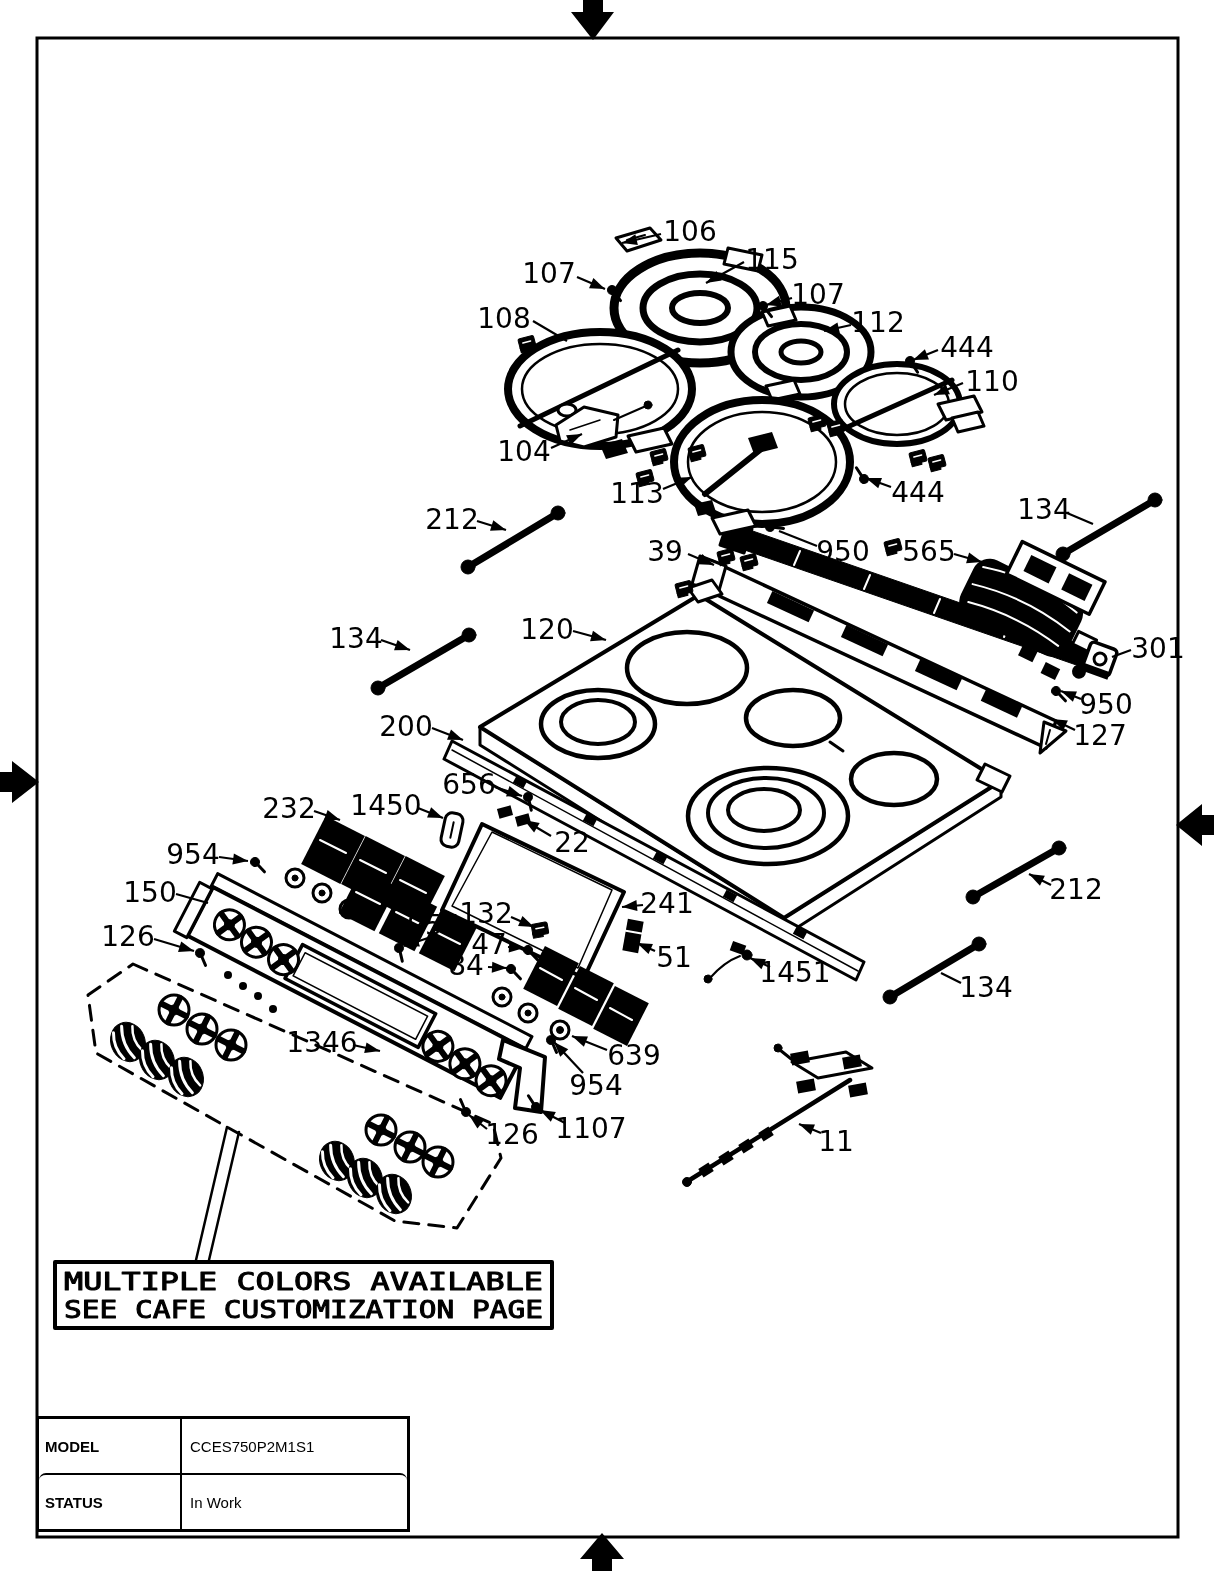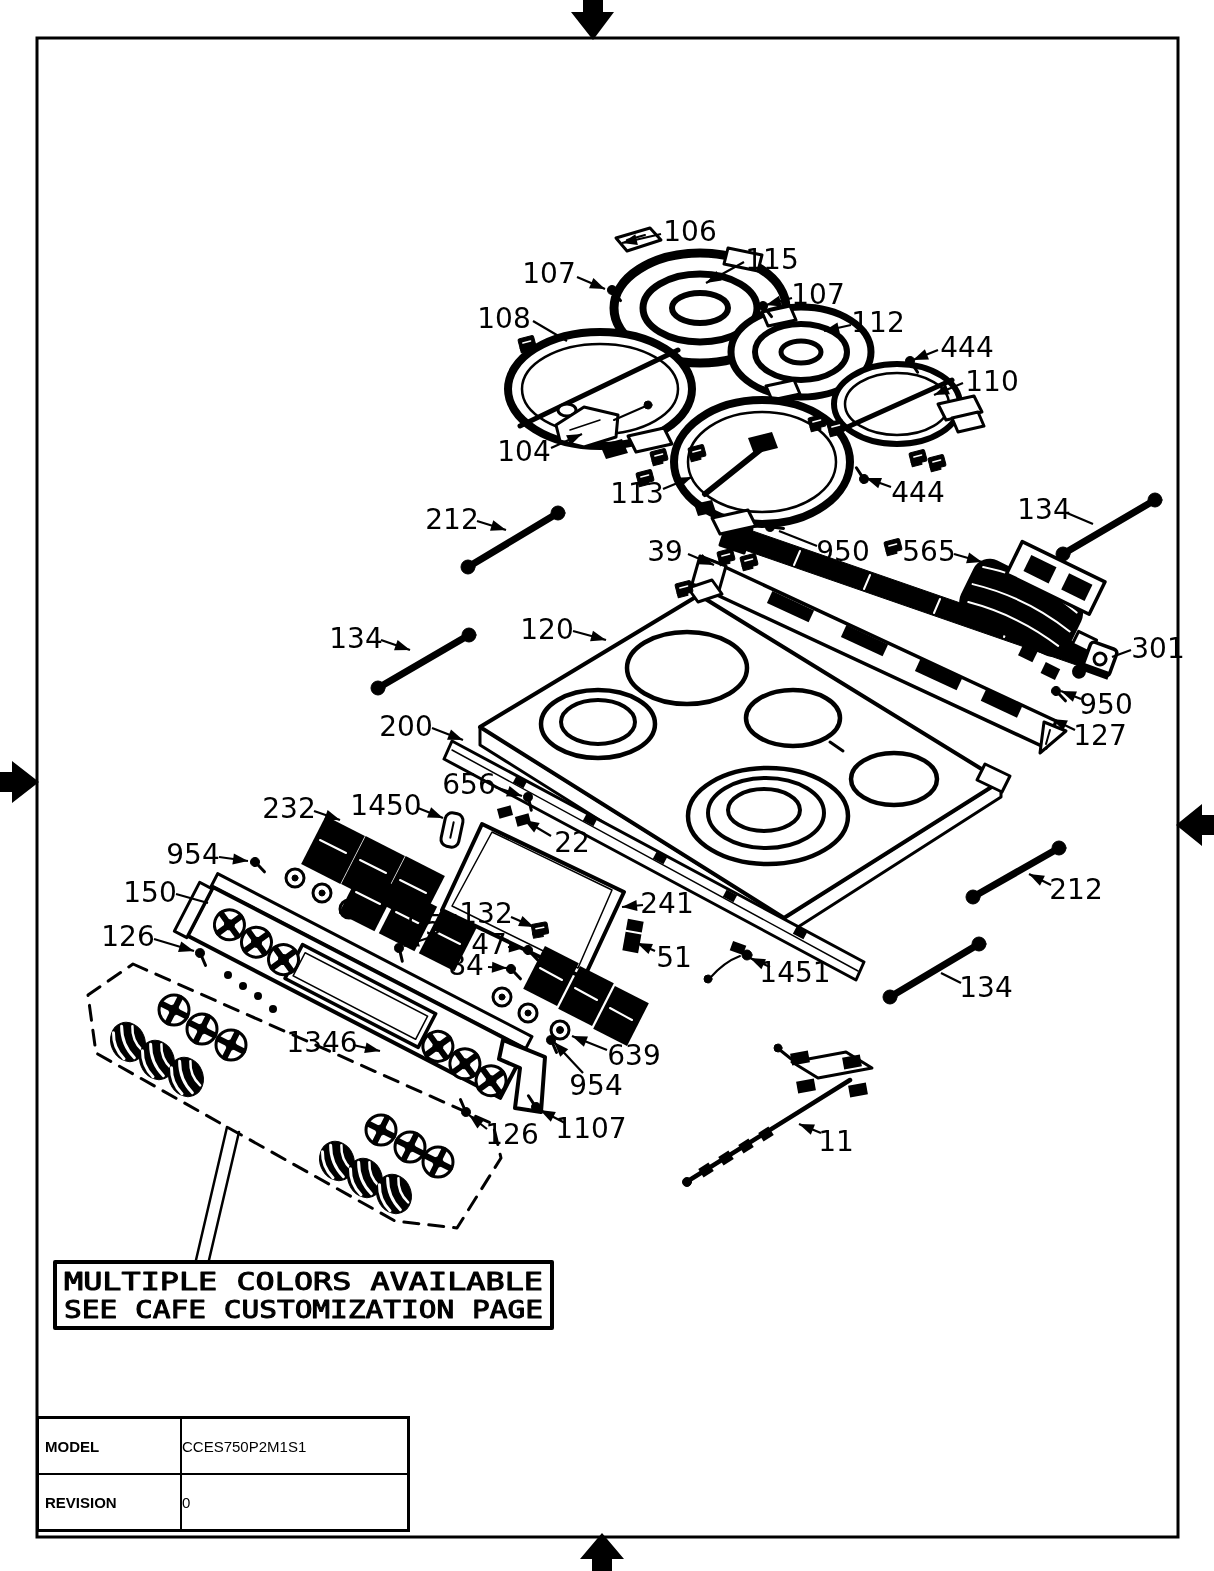--- a/index.html
+++ b/index.html
@@ -3,24 +3,24 @@
 <meta charset="utf-8">
 <style>
   html,body{margin:0;padding:0;background:#fff;}
   #page{position:relative;width:1214px;height:1571px;background:#fff;font-family:"DejaVu Sans",sans-serif;overflow:hidden;}
   svg{position:absolute;left:0;top:0;}
   svg text{font-family:"DejaVu Sans",sans-serif;}
   .note-text{font-family:"DejaVu Sans Mono",monospace;font-size:25px;fill:#000;}
   .callout-text{font-size:28px;fill:#000;}
   
   #info-table{position:absolute;left:36px;top:1416px;width:374px;height:116px;border:3px solid #000;box-sizing:border-box;display:flex;flex-direction:column;background:#fff;font-family:"Liberation Sans","DejaVu Sans",sans-serif;}
-  #info-table .trow{flex:1;display:flex;border-top:2px solid #000;}
+  #info-table .trow{flex:1;display:flex;border-top:2px solid #000;border-radius:7px;}
   #info-table .trow:first-child{border-top:none;}
   #info-table .tlabel{width:143px;border-right:2px solid #000;font-weight:bold;font-size:15px;display:flex;align-items:center;padding-left:6px;box-sizing:border-box;}
-  #info-table .tvalue{flex:1;font-size:15px;display:flex;align-items:center;box-sizing:border-box;}
+  #info-table .tvalue{flex:1;font-size:15px;display:flex;align-items:center;padding-left:8px;box-sizing:border-box;}
 </style>
 </head>
 <body>
 
 <div id="page">
 <svg width="1214" height="1571" viewBox="0 0 1214 1571">
   <defs>
     <g id="clip">
           <rect x="-8" y="-6" width="16" height="12" rx="2" fill="#000"></rect>
           <rect x="-8" y="3" width="10" height="5" fill="#000"></rect>
@@ -587,17 +587,17 @@
         </g>
       </g>
 </svg>
 
 <div id="info-table">
       <div class="trow">
         <div class="tlabel">MODEL</div>
         <div class="tvalue">CCES750P2M1S1</div>
       </div>
       <div class="trow">
-        <div class="tlabel">REVISION</div>
-        <div class="tvalue">0</div>
+        <div class="tlabel">STATUS</div>
+        <div class="tvalue">In Work</div>
       </div>
     </div>
 </div>
 
 </body></html>

